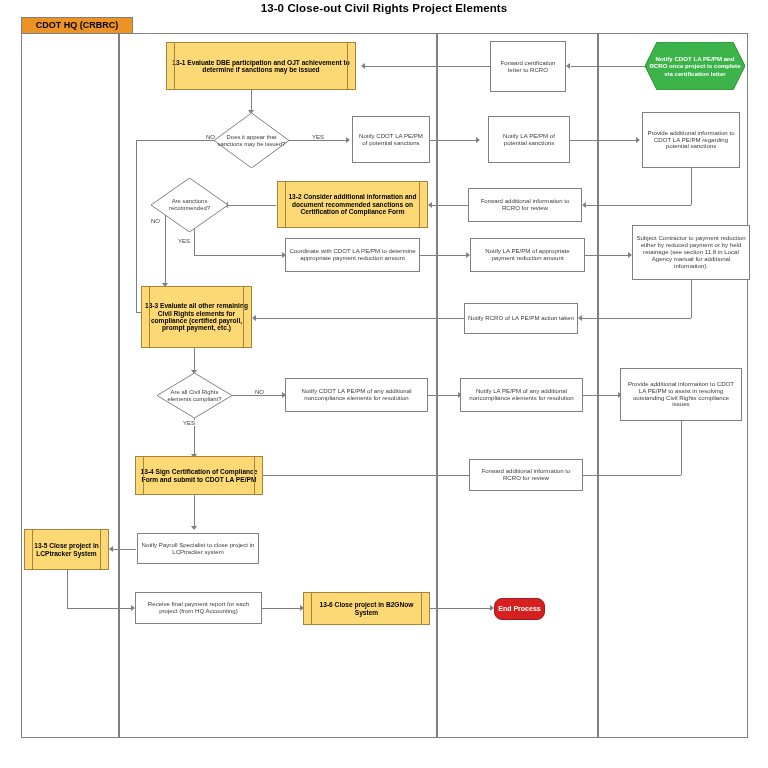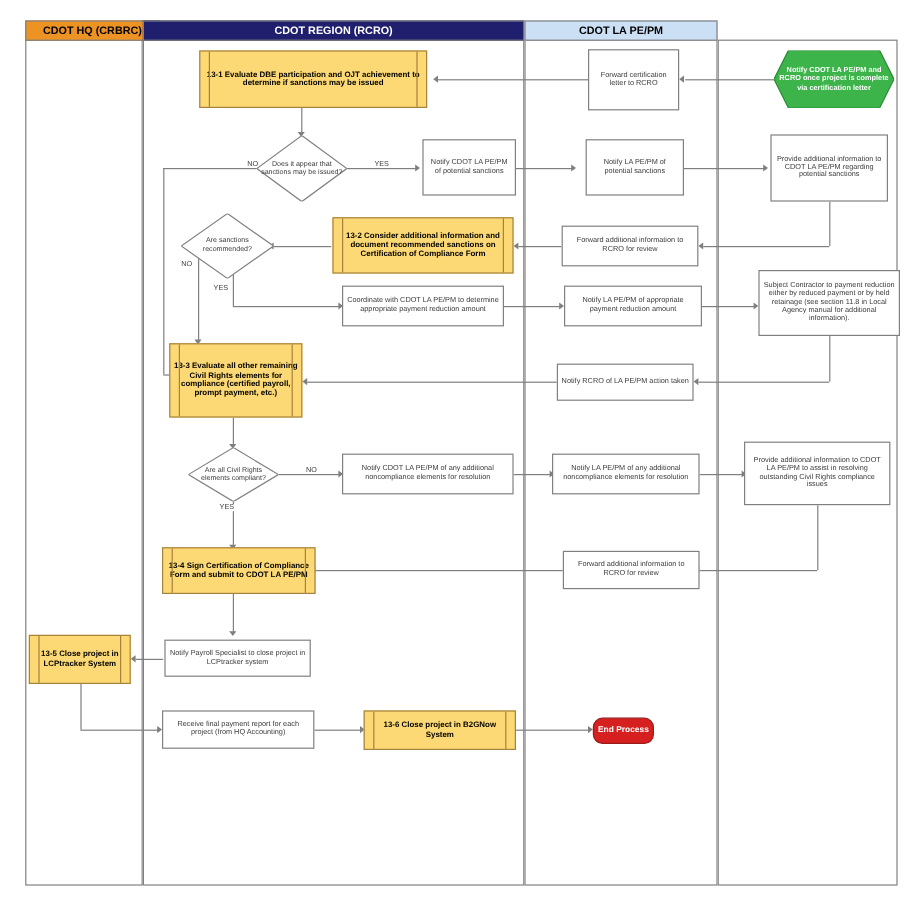--- a/index.html
+++ b/index.html
@@ -51,34 +51,29 @@
   .arrow.d{border-left:3px solid transparent;border-right:3px solid transparent;border-top:4.5px solid #7f7f7f;}
 
   .edgelabel{position:absolute;font-size:6px;color:#3b3b3b;background:#ffffff;padding:0 1px;
     white-space:nowrap;}
 </style>
 </head>
 <body>
 
 <div id="stage">
 
+  <div id="diagram-title">13-0 Close-out Civil Rights Project Elements</div>
 
   <div class="lane" style="left:21px;top:33px;width:98px;height:705px;"></div>
   <div class="lane" style="left:119px;top:33px;width:318px;height:705px;"></div>
   <div class="lane" style="left:437px;top:33px;width:161px;height:705px;"></div>
   <div class="lane" style="left:598px;top:33px;width:150px;height:705px;"></div>
 
   <div class="lane-header" style="left:21px;top:17px;width:112px;height:17px;background:#ED9324;color:#000;">
     <span>CDOT HQ (CRBRC)</span>
-  </div>
-  <div class="lane-header" style="left:119px;top:17px;width:318px;height:17px;background:#1F1F6E;color:#fff;">
-    <span>CDOT REGION (RCRO)</span>
-  </div>
-  <div class="lane-header" style="left:437px;top:17px;width:161px;height:17px;background:#CBE0F5;color:#000;">
-    <span>CDOT LA PE/PM</span>
   </div>
 
   <div class="seg h" style="left:571px;top:66px;width:80px;"></div>
   <div class="arrow l" style="left:566px;top:63px;"></div>
 
   <div class="seg h" style="left:365px;top:66px;width:125px;"></div>
   <div class="arrow l" style="left:361px;top:63px;"></div>
 
   <div class="seg v" style="left:251px;top:90px;height:22px;"></div>
   <div class="arrow d" style="left:248px;top:110px;"></div>

